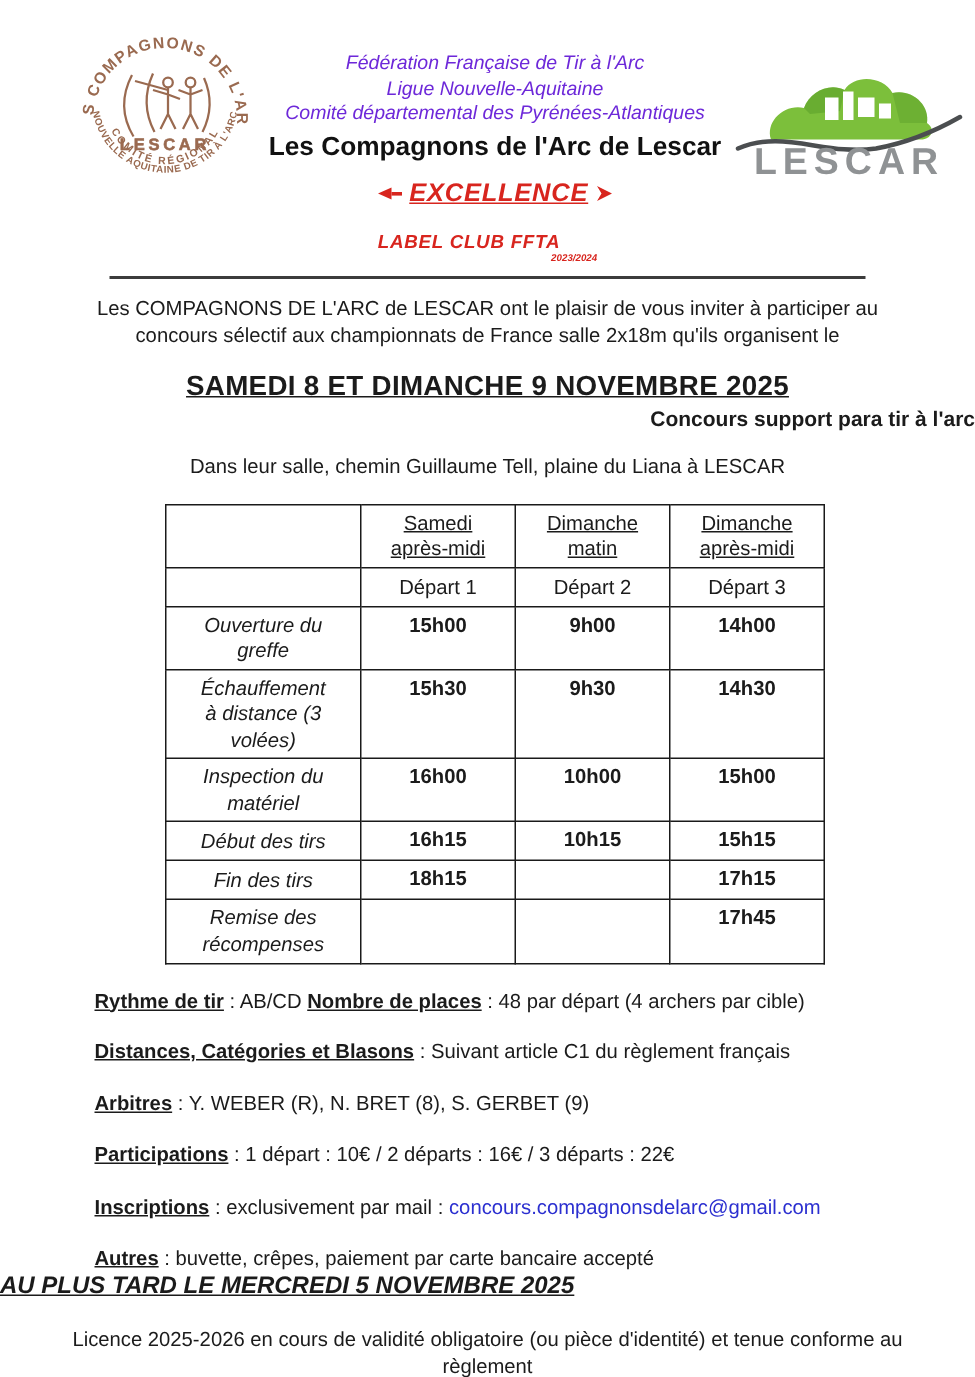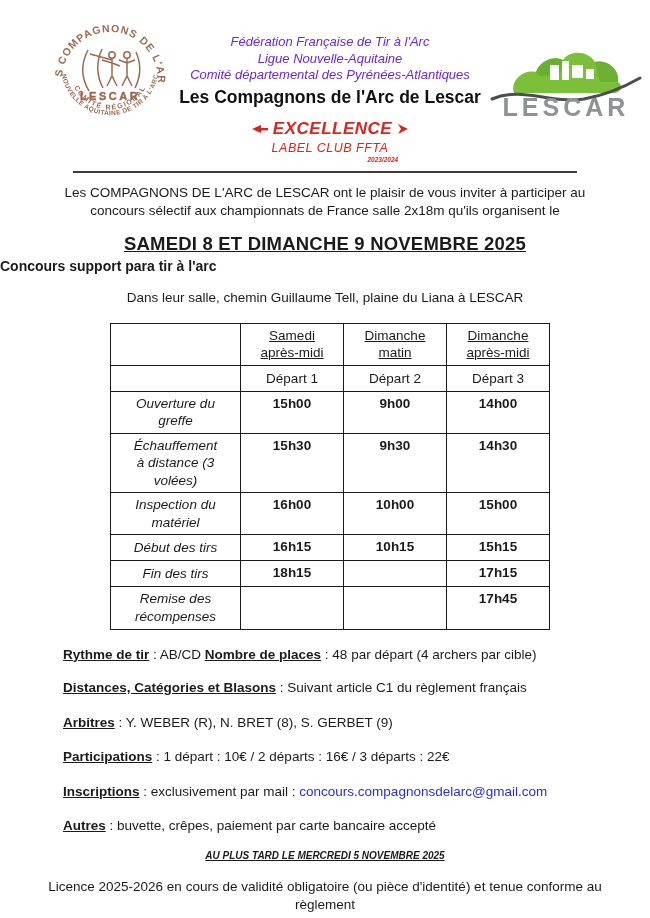--- a/index.html
+++ b/index.html
@@ -7,51 +7,51 @@
   .page { width:650px; height:918px; background:#fff; overflow:hidden; position:relative; }
 
   
   .header { display:flex; align-items:flex-start; padding:16px 8px 0 50px; }
   .seal { width:120px; flex:0 0 120px; }
   .header-center { flex:1; text-align:center; padding-top:18px; }
   .org-line { font-style:italic; font-size:13px; line-height:1.28; color:#6d28d9; }
   .club-name { font-weight:bold; font-size:17.5px; margin-top:3px; color:#111; }
   .badge { display:inline-block; margin-top:11px; color:#d8251e; }
   .badge-row { display:flex; align-items:center; justify-content:center; gap:5px; }
-  .badge-title { font-weight:bold; font-style:italic; font-size:17px; letter-spacing:.5px; }
-  .badge-sub { font-weight:normal; font-style:italic; font-size:12.5px; text-align:center; margin-top:2px; letter-spacing:.5px; }
+  .badge-title { font-weight:bold; font-style:italic; font-size:17px; letter-spacing:.5px;text-decoration:underline; }
+  .badge-sub { font-weight:bold; font-style:italic; font-size:12.5px; text-align:left; margin-top:15px; letter-spacing:.5px; }
   .badge-season { font-size:6.5px; font-style:italic; font-weight:bold; text-align:right; padding-right:10px; margin-top:1px; }
   .city-logo { flex:0 0 152px; margin-top:20px; }
 
   .divider { border-top:2px solid #3c3c3c; margin:5px 73px 0 73px; }
 
   
   .intro { margin:11px 62px 0; text-align:center; font-size:13.5px; line-height:1.35; }
   .event-title { margin-top:13px; text-align:center; font-size:18.5px; font-weight:bold; text-decoration:underline; letter-spacing:.2px; }
-  .event-sub { margin-top:3px; text-align:left; font-size:14px; font-weight:bold; }
+  .event-sub { margin-top:3px; text-align:right; font-size:14px; font-weight:bold; }
   .venue { margin-top:15px; text-align:center; font-size:13.5px; line-height:1.35; }
 
   
   table { border-collapse:collapse; margin:15px 0 0 110px; table-layout:fixed; }
   th, td { border:1.5px solid #1a1a1a; font-size:13.5px; padding:3px 19px; text-align:center; }
   .col-label { width:130px; } .col-time { width:103px; }
   thead .colh { font-weight:normal; text-decoration:underline; height:40px; vertical-align:middle; line-height:1.3; }
   thead .depart td { height:26px; vertical-align:middle; }
   tbody .rowlabel { font-style:italic; vertical-align:middle; line-height:1.3; height:26px; }
   tbody .time { font-weight:bold; vertical-align:top; padding-top:4px; }
 
   
   .details { margin:13px 40px 0 63px; font-size:13.5px; line-height:1.3; }
   .detail { margin-top:16px; }
   .detail + .gap { margin-top:17px; }
   .gap { margin-top:17px; }
   .lbl { font-weight:bold; text-decoration:underline; }
   .email-link { color:#2b2fd0; text-decoration:none; cursor:pointer; }
 
-  .deadline { margin-top:15px; text-align:center; font-size:10px; font-weight:bold; font-style:italic; text-decoration:underline; }
+  .deadline { margin-top:1px; font-size:16px; font-weight:bold; font-style:italic; text-decoration:underline; }
   .licence { margin:17px 45px 0; text-align:center; font-size:13.5px; line-height:1.38; }
 </style>
 </head>
 <body>
 
 <div class="page">
 
   <div class="header">
 
     <svg class="seal" viewBox="0 0 120 120">

